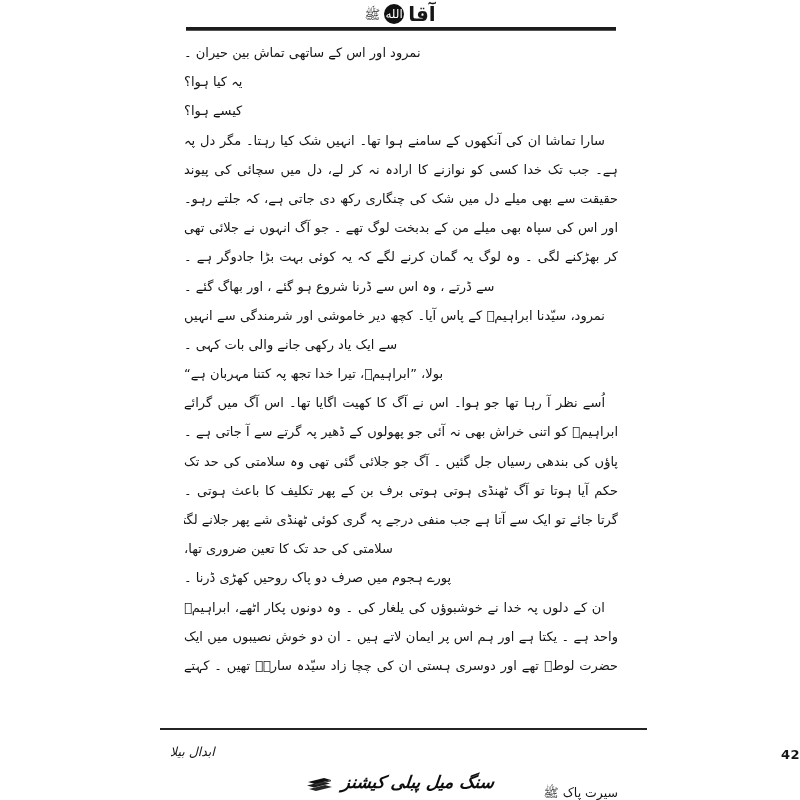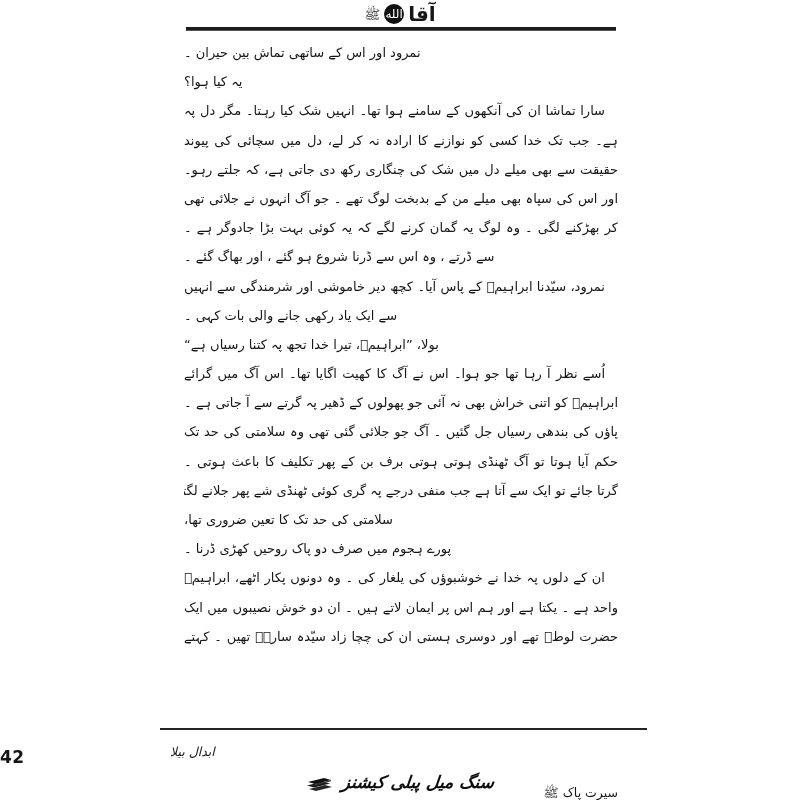--- a/index.html
+++ b/index.html
@@ -36,22 +36,22 @@
   .ln.p{padding-right:13px;}
   .ln.j{text-align:justify;text-align-last:justify;}
   
   .ftr-rule{
     position:absolute;top:728px;left:160px;width:487px;height:2px;background:#242424;
   }
   .f-title{
     position:absolute;top:785px;right:182px;font-size:12.5px;direction:rtl;white-space:nowrap;
   }
   .f-page{
-    position:absolute;top:747px;left:0;right:0;text-align:left;
-    font-size:17px;font-weight:bold;letter-spacing:0.5px;
+    position:absolute;top:747px;left:0;right:0;text-align:right;
+    font-size:13px;font-weight:bold;letter-spacing:0.5px;
   }
   .f-author{
     position:absolute;top:744px;left:170px;font-size:12.5px;direction:rtl;white-space:nowrap;font-style:italic;
   }
   
   .pub{
     position:absolute;top:766px;left:0;right:0;height:32px;
     display:flex;justify-content:center;align-items:center;gap:9px;
   }
   .pub-icon{flex:0 0 auto;display:inline-flex;}
@@ -70,29 +70,30 @@
     <span class="medal">
       <span>الله</span>
     </span>
     <span class="hdr-seal">ﷺ</span>
   </div>
   <div class="hdr-rule"></div>
 
   <div class="body-col">
     <div class="ln p s">نمرود اور اس کے ساتھی تماش بین حیران ۔</div>
     <div class="ln p s">یہ کیا ہوا؟</div>
+    <div class="ln p s">کیسے ہوا؟</div>
     <div class="ln p j">سارا تماشا ان کی آنکھوں کے سامنے ہوا تھا۔ انہیں شک کیا رہتا۔ مگر دل پہ حکومت خدائے واحد کی</div>
     <div class="ln j">ہے۔ جب تک خدا کسی کو نوازنے کا ارادہ نہ کر لے، دل میں سچائی کی پیوند کاری نہیں ہوتی ۔ آنکھوں دیکھی</div>
     <div class="ln j">حقیقت سے بھی میلے دل میں شک کی چنگاری رکھ دی جاتی ہے، کہ جلتے رہو۔ سلگتے رہو۔ ناپاک رہو۔ نمرود</div>
     <div class="ln j">اور اس کی سپاہ بھی میلے من کے بدبخت لوگ تھے ۔ جو آگ انہوں نے جلائی تھی وہ ساری ان کے اندر آ</div>
     <div class="ln j">کر بھڑکنے لگی ۔ وہ لوگ یہ گمان کرنے لگے کہ یہ کوئی بہت بڑا جادوگر ہے ۔ بجائے اس کے، کہ اس کے خدا</div>
     <div class="ln s">سے ڈرتے ، وہ اس سے ڈرنا شروع ہو گئے ، اور بھاگ گئے ۔</div>
     <div class="ln p j">نمرود، سیّدنا ابراہیمؑ کے پاس آیا۔ کچھ دیر خاموشی اور شرمندگی سے انہیں دیکھتا رہا پھر اس نے سیّدنا</div>
     <div class="ln s">سے ایک یاد رکھی جانے والی بات کہی ۔</div>
-    <div class="ln p s">بولا، ”ابراہیمؑ، تیرا خدا تجھ پہ کتنا رسیاں ہے“</div>
+    <div class="ln p s">بولا، ”ابراہیمؑ، تیرا خدا تجھ پہ کتنا مہربان ہے“</div>
     <div class="ln p j">اُسے نظر آ رہا تھا جو ہوا۔ اس نے آگ کا کھیت اگایا تھا۔ اس آگ میں گرائے جانے پہ سیّدنا</div>
     <div class="ln j">ابراہیمؑ کو اتنی خراش بھی نہ آئی جو پھولوں کے ڈھیر پہ گرتے سے آ جاتی ہے ۔ کچھ ہوا تو اتنا ہوا کہ ہاتھ</div>
     <div class="ln j">پاؤں کی بندھی رسیاں جل گئیں ۔ آگ جو جلائی گئی تھی وہ سلامتی کی حد تک بجھا دی گئی ۔ صرف ٹھنڈا ہونے کا</div>
     <div class="ln j">حکم آیا ہوتا تو آگ ٹھنڈی ہوتی ہوتی برف بن کے پھر تکلیف کا باعث ہوتی ۔ برف سے نیچے بھی نقطہ انجماد</div>
     <div class="ln s">گرتا جائے تو ایک سے آتا ہے جب منفی درجے پہ گری کوئی ٹھنڈی شے پھر جلانے لگتی ہے ۔</div>
     <div class="ln p s">سلامتی کی حد تک کا تعین ضروری تھا،</div>
     <div class="ln p s">پورے ہجوم میں صرف دو پاک روحیں کھڑی ڈرنا ۔</div>
     <div class="ln p j">ان کے دلوں پہ خدا نے خوشبوؤں کی یلغار کی ۔ وہ دونوں پکار اٹھے، ابراہیمؑ کا خدا سچا ہے ۔</div>
     <div class="ln j">واحد ہے ۔ یکتا ہے اور ہم اس پر ایمان لاتے ہیں ۔ ان دو خوش نصیبوں میں ایک سیّدنا ابراہیمؑ کے بھتیجے؛</div>
     <div class="ln j">حضرت لوطؑ تھے اور دوسری ہستی ان کی چچا زاد سیّدہ سارہؓ تھیں ۔ کہتے ہیں اس واقعے کے بعد سیّدہ سارہؓ سے</div>

